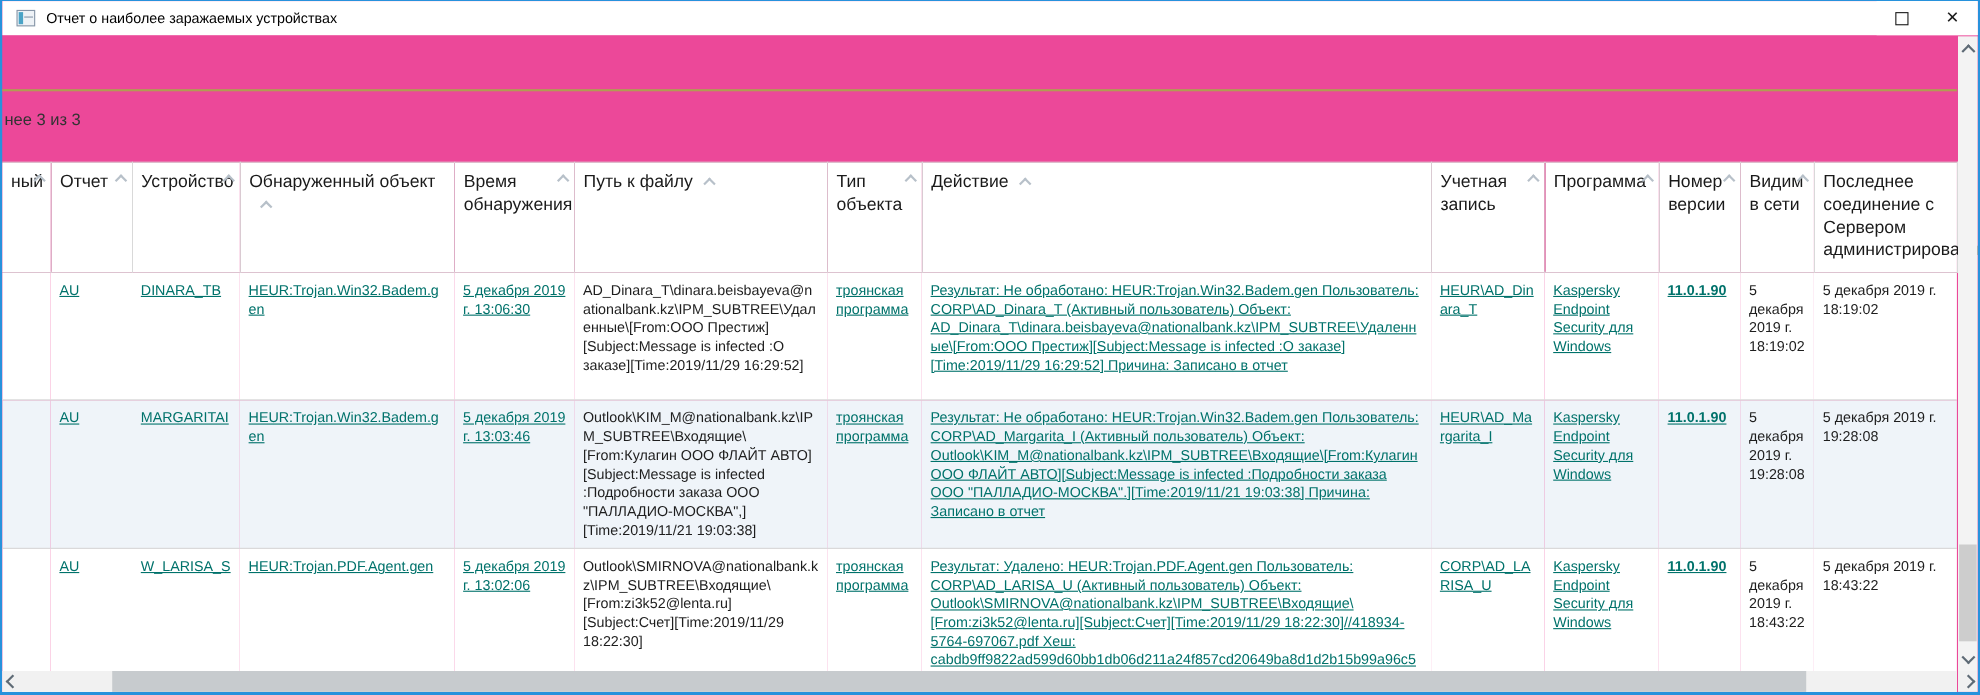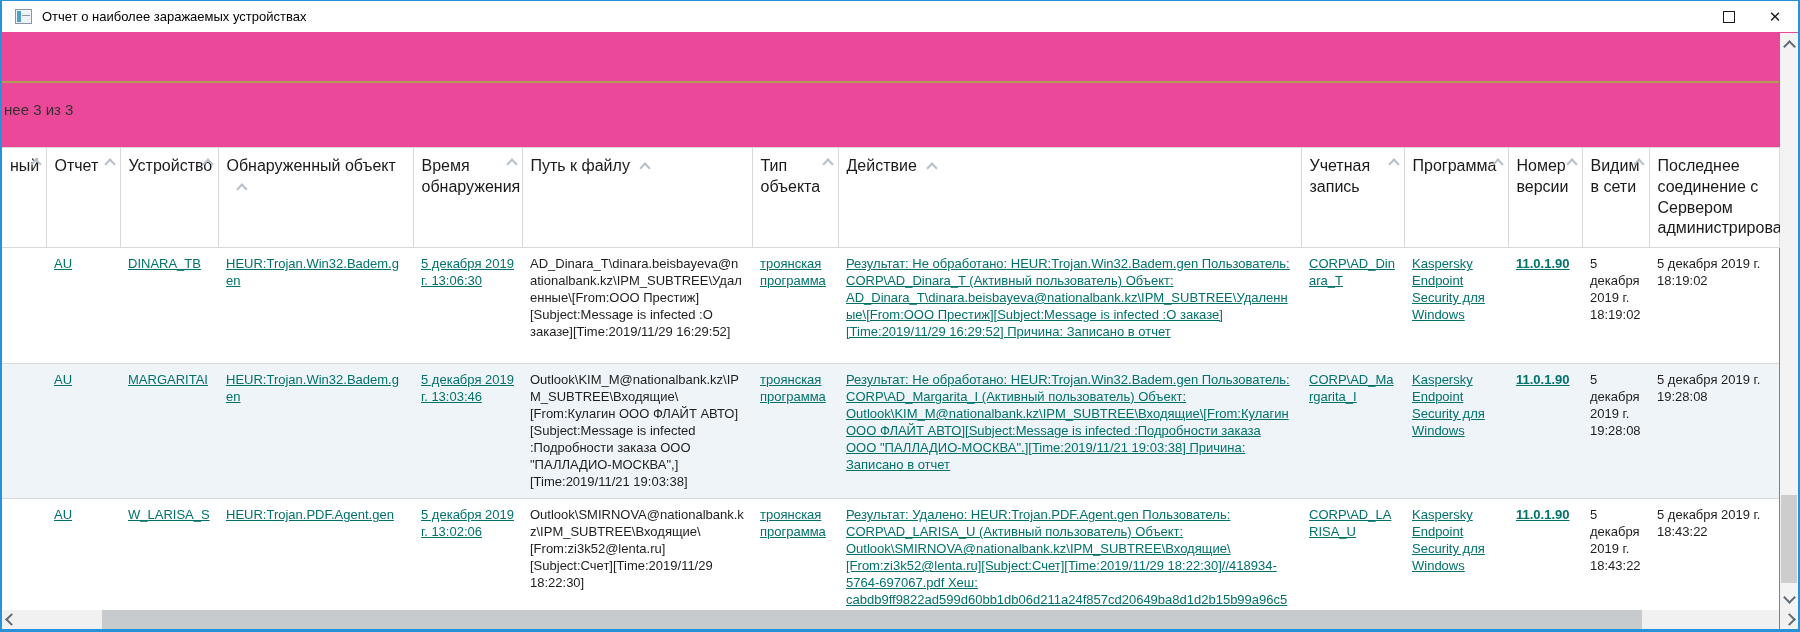--- a/index.html
+++ b/index.html
@@ -117,36 +117,36 @@
       <tbody>
         <tr class="r1">
           <td></td>
           <td><a class="lnk">AU</a></td>
           <td><a class="lnk">DINARA_TB</a></td>
           <td><a class="lnk">HEUR:Trojan.Win32.Badem.gen</a></td>
           <td><a class="lnk">5 декабря 2019 г. 13:06:30</a></td>
           <td><span>AD_Dinara_T\dinara.beisbayeva@nationalbank.kz\IPM_SUBTREE\Удаленные\[From:ООО Престиж][Subject:Message is infected :О заказе][Time:2019/11/29 16:29:52]</span></td>
           <td><a class="lnk">троянская программа</a></td>
           <td><a class="lnk">Результат: Не обработано: HEUR:Trojan.Win32.Badem.gen Пользователь: CORP\AD_Dinara_T (Активный пользователь) Объект: AD_Dinara_T\dinara.beisbayeva@nationalbank.kz\IPM_SUBTREE\Удаленные\[From:ООО Престиж][Subject:Message is infected :О заказе][Time:2019/11/29 16:29:52] Причина: Записано в отчет</a></td>
-          <td><a class="lnk">CORP\AD_Dinara_T</a></td>
+          <td><a class="lnk">HEUR\AD_Dinara_T</a></td>
           <td><a class="lnk">Kaspersky Endpoint Security для Windows</a></td>
           <td><a class="lnk nowrap">11.0.1.90</a></td>
           <td><span>5 декабря 2019 г. 18:19:02</span></td>
           <td><span>5 декабря 2019 г. 18:19:02</span></td>
         </tr>
         <tr class="r2 alt">
           <td></td>
           <td><a class="lnk">AU</a></td>
           <td><a class="lnk">MARGARITAI</a></td>
           <td><a class="lnk">HEUR:Trojan.Win32.Badem.gen</a></td>
           <td><a class="lnk">5 декабря 2019 г. 13:03:46</a></td>
           <td><span>Outlook\KIM_M@nationalbank.kz\IPM_SUBTREE\Входящие\[From:Кулагин ООО ФЛАЙТ АВТО][Subject:Message is infected :Подробности заказа ООО "ПАЛЛАДИО-МОСКВА",][Time:2019/11/21 19:03:38]</span></td>
           <td><a class="lnk">троянская программа</a></td>
           <td><a class="lnk">Результат: Не обработано: HEUR:Trojan.Win32.Badem.gen Пользователь: CORP\AD_Margarita_I (Активный пользователь) Объект: Outlook\KIM_M@nationalbank.kz\IPM_SUBTREE\Входящие\[From:Кулагин ООО ФЛАЙТ АВТО][Subject:Message is infected :Подробности заказа ООО "ПАЛЛАДИО-МОСКВА".][Time:2019/11/21 19:03:38] Причина: Записано в отчет</a></td>
-          <td><a class="lnk">CORP\AD_Margarita_I</a></td>
+          <td><a class="lnk">HEUR\AD_Margarita_I</a></td>
           <td><a class="lnk">Kaspersky Endpoint Security для Windows</a></td>
           <td><a class="lnk nowrap">11.0.1.90</a></td>
           <td><span>5 декабря 2019 г. 19:28:08</span></td>
           <td><span>5 декабря 2019 г. 19:28:08</span></td>
         </tr>
         <tr class="r3">
           <td></td>
           <td><a class="lnk">AU</a></td>
           <td><a class="lnk">W_LARISA_S</a></td>
           <td><a class="lnk">HEUR:Trojan.PDF.Agent.gen</a></td>

